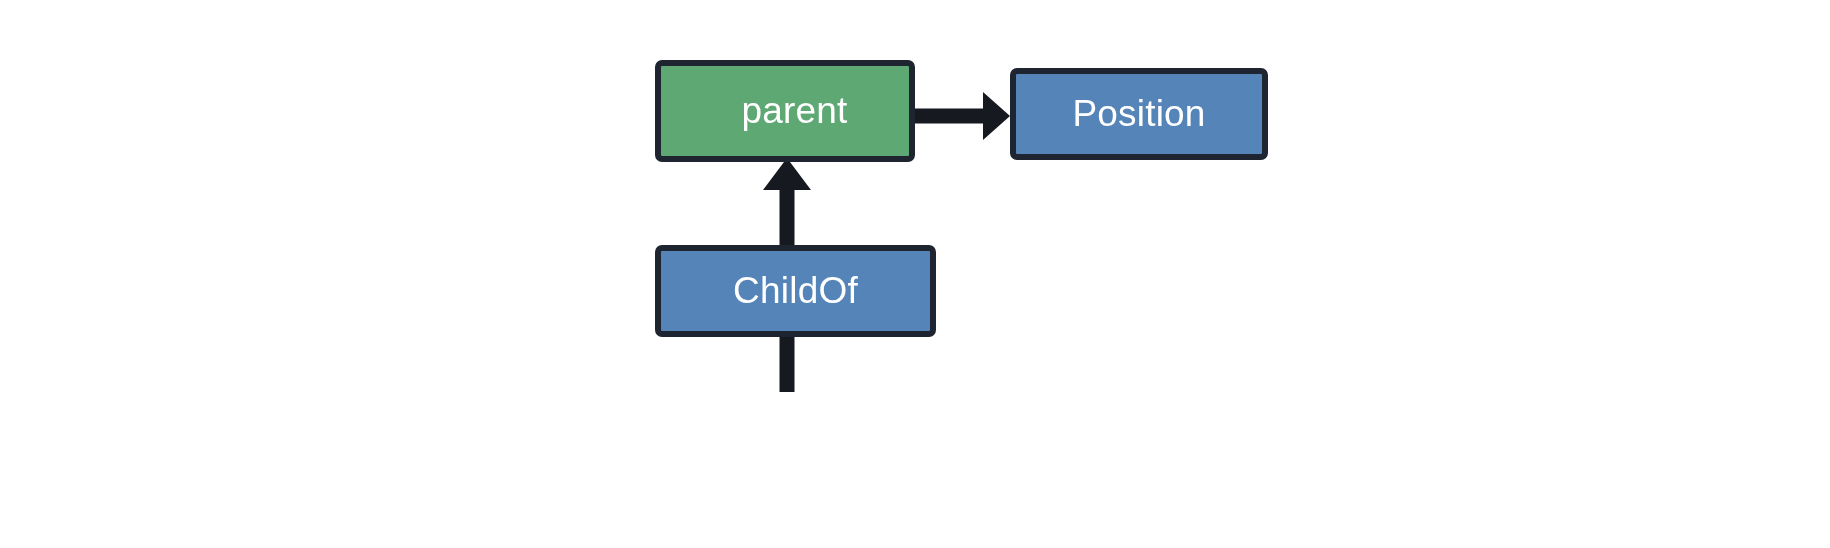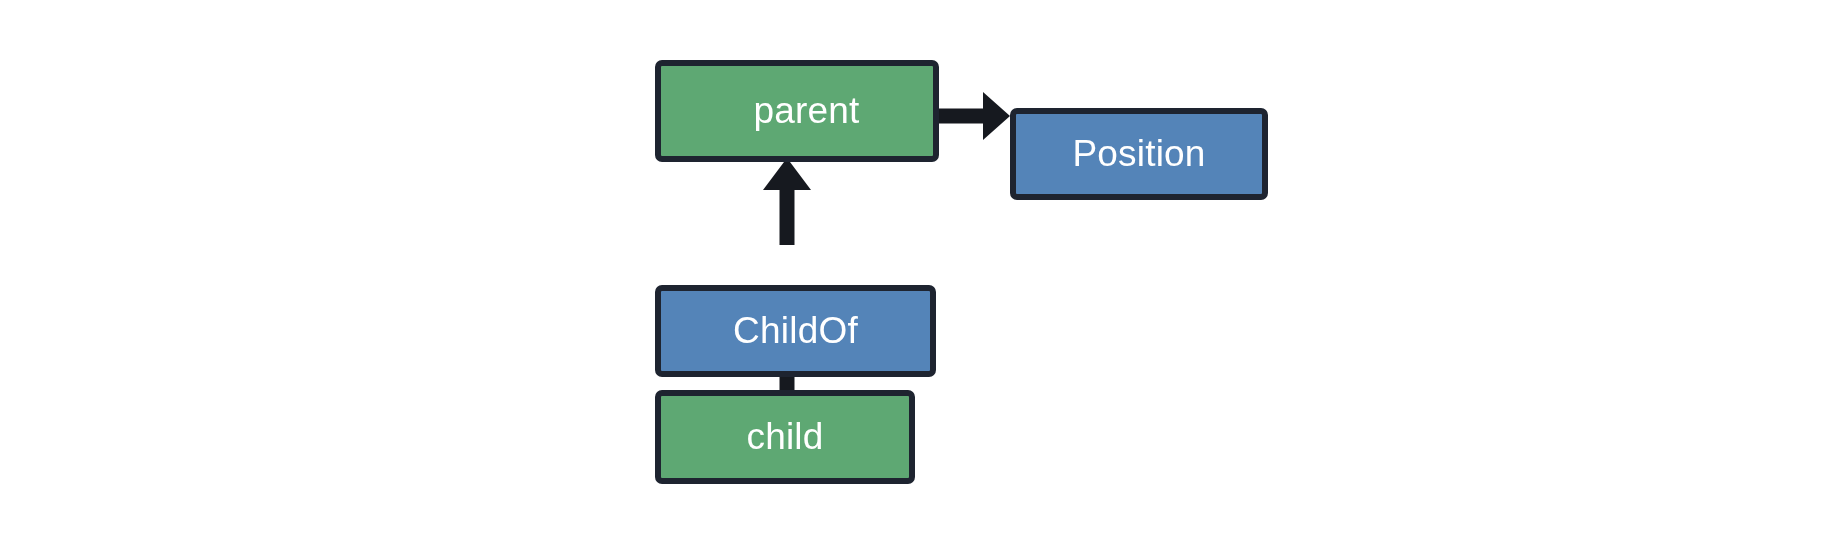--- a/index.html
+++ b/index.html
@@ -37,28 +37,27 @@
     letter-spacing: 0.2px;
     line-height: 1;
     user-select: none;
     z-index: 2;
   }
   .node-entity {
     background: #5ea873;
   }
   .node-component {
     background: #5484b8;
-    margin-top: 40px;
   }
   .node-label {
     display: block;
     transform: translateY(-1px);
   }
   
-  #node-parent   { left: 655px; top: 60px;  width: 284px; height: 102px; padding-left: 19px; }
+  #node-parent   { left: 655px; top: 60px;  width: 260px; height: 102px; padding-left: 19px; }
   #node-position { left: 1010px; top: 68px; width: 258px; height: 92px; }
   #node-childof  { left: 655px; top: 245px; width: 281px; height: 92px; }
   #node-child    { left: 655px; top: 390px; width: 260px; height: 94px; }
   svg.edges {
     position: absolute;
     left: 0;
     top: 0;
     width: 1830px;
     height: 548px;
     z-index: 1;
@@ -94,18 +93,15 @@
     </div>
 
     <div class="node node-component" id="node-position">
       <span class="node-label">Position</span>
     </div>
 
     <div class="node node-component" id="node-childof">
       <span class="node-label">ChildOf</span>
     </div>
 
-    <div class="node node-entity" id="node-child">
-      <span class="node-label">child</span>
-    </div>
 
   </div>
 </div>
 
 </body></html>

